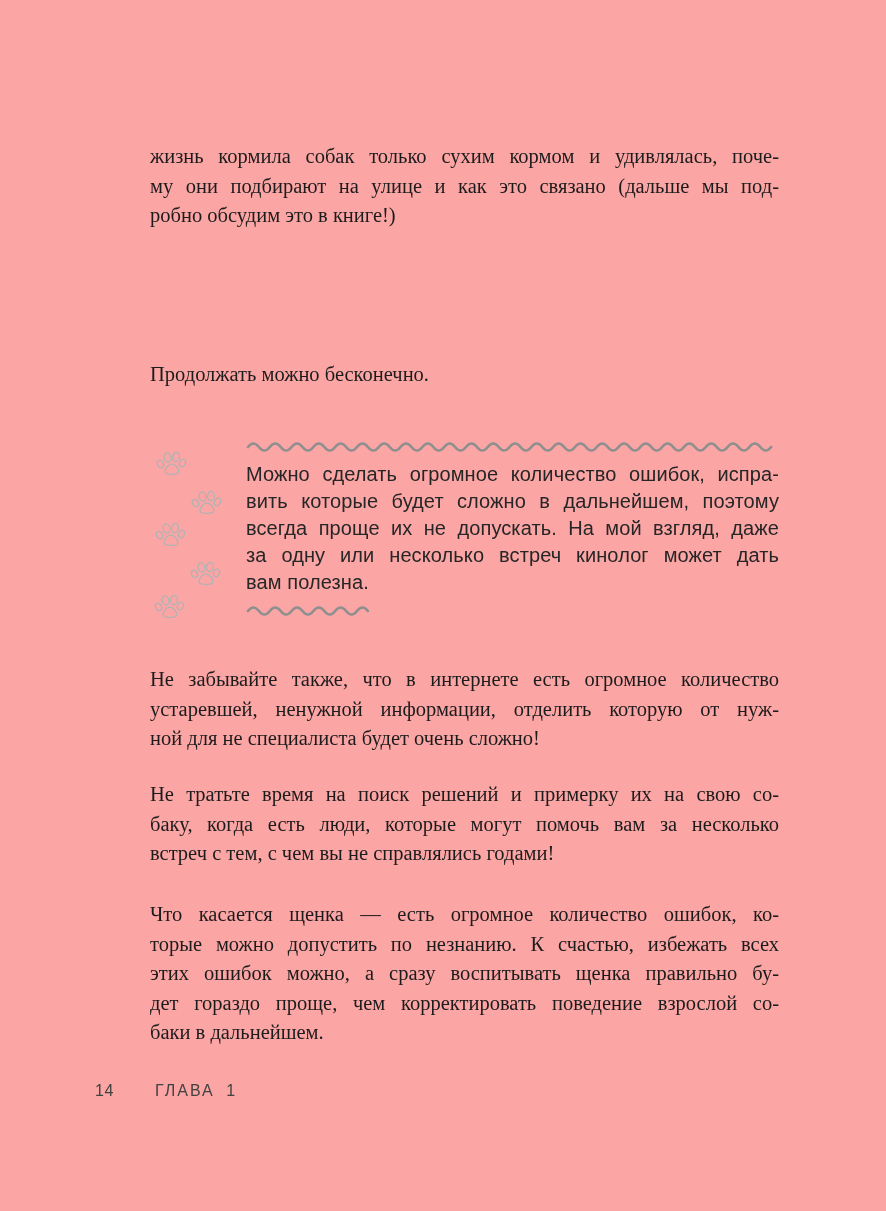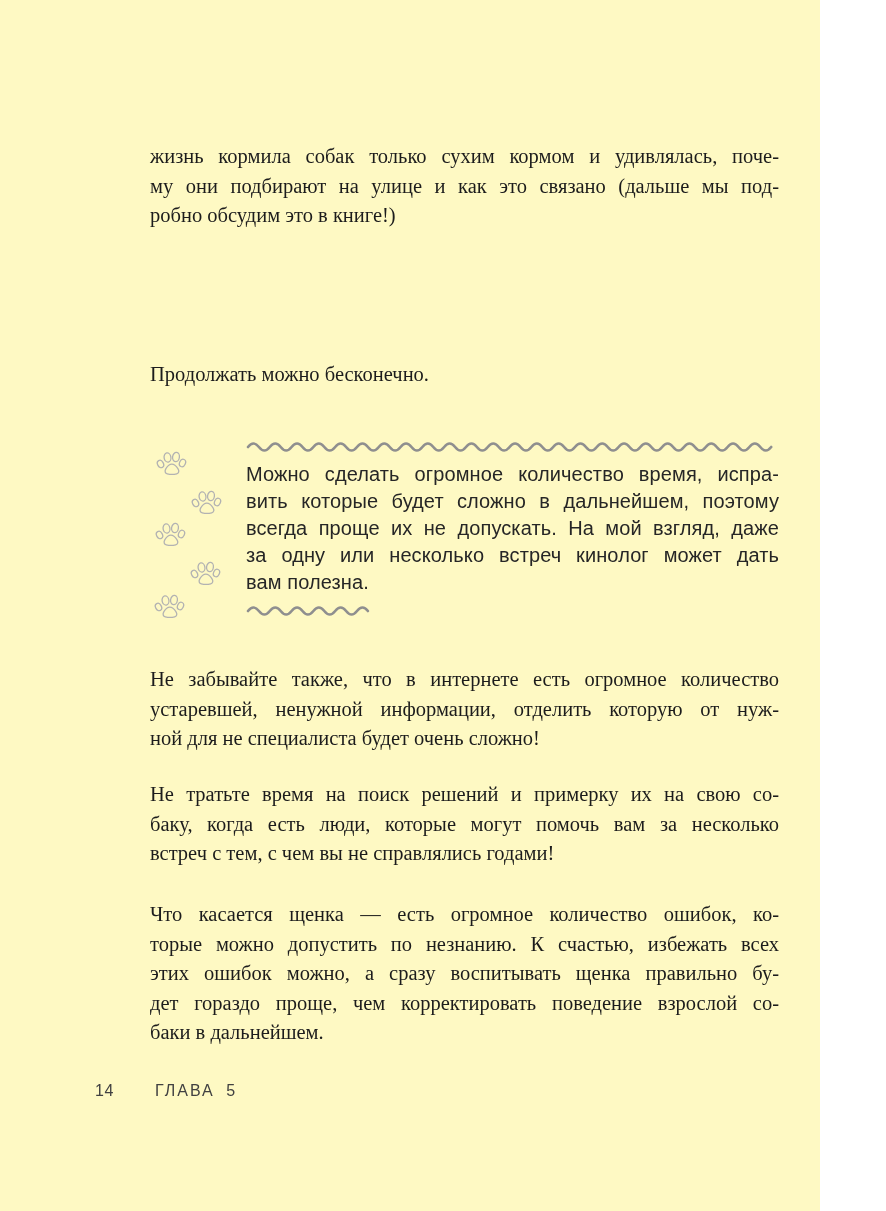--- a/index.html
+++ b/index.html
@@ -2,23 +2,23 @@
 <html lang="ru"><head>
 <meta charset="utf-8">
 <style>
   html, body {
     margin: 0;
     padding: 0;
     background: #ffffff;
   }
   .page {
     position: relative;
-    width: 820px;
+    width: 886px;
     height: 1211px;
-    background: #fef9c3;
+    background: #fca5a5;
     overflow: hidden;
     font-family: "Liberation Serif", serif;
   }
   .paragraph {
     position: absolute;
     left: 150px;
     width: 629px;
     font-family: "Liberation Serif", serif;
     font-size: 20.5px;
     line-height: 29.5px;
@@ -138,21 +138,21 @@
       <ellipse cx="27.5" cy="13" rx="2.9" ry="3.9" transform="rotate(25 27.5 13)"></ellipse>
       <path d="M16.8,14.2 C14.6,14.2 12.6,16 10.9,18.7 C9.4,21.1 10.1,23.4 12.3,23.9 C15.3,24.6 18.7,24.6 21.7,23.9 C23.9,23.4 24.5,21 22.9,18.6 C21.2,16 19,14.2 16.8,14.2 Z"></path>
     </svg>
   </div>
 
   <section class="callout">
     <svg class="callout-wave top" width="534" height="12" viewBox="0 0 534 12">
       <path fill="none" stroke="#8f8f8f" stroke-width="2.6" stroke-linecap="round" d="M2,7 q5.45,-7 10.9,0 t10.9,0 t10.9,0 t10.9,0 t10.9,0 t10.9,0 t10.9,0 t10.9,0 t10.9,0 t10.9,0 t10.9,0 t10.9,0 t10.9,0 t10.9,0 t10.9,0 t10.9,0 t10.9,0 t10.9,0 t10.9,0 t10.9,0 t10.9,0 t10.9,0 t10.9,0 t10.9,0 t10.9,0 t10.9,0 t10.9,0 t10.9,0 t10.9,0 t10.9,0 t10.9,0 t10.9,0 t10.9,0 t10.9,0 t10.9,0 t10.9,0 t10.9,0 t10.9,0 t10.9,0 t10.9,0 t10.9,0 t10.9,0 t10.9,0 t10.9,0 t10.9,0 t10.9,0 t10.9,0 t10.9,0"></path>
     </svg>
     <div class="callout-text">
-        <div class="line">Можно сделать огромное количество время, испра-</div>
+        <div class="line">Можно сделать огромное количество ошибок, испра-</div>
         <div class="line">вить которые будет сложно в дальнейшем, поэтому</div>
         <div class="line">всегда проще их не допускать. На мой взгляд, даже</div>
         <div class="line">за одну или несколько встреч кинолог может дать</div>
         <div class="line last">вам полезна.</div>
       </div>
     <svg class="callout-wave bottom" width="134" height="12" viewBox="0 0 134 12">
       <path fill="none" stroke="#8f8f8f" stroke-width="2.6" stroke-linecap="round" d="M2,7 q5.45,-7 10.9,0 t10.9,0 t10.9,0 t10.9,0 t10.9,0 t10.9,0 t10.9,0 t10.9,0 t10.9,0 t10.9,0 t10.9,0"></path>
     </svg>
   </section>
 
@@ -169,16 +169,16 @@
   <div class="paragraph" style="top:900px">
       <div class="line">Что касается щенка — есть огромное количество ошибок, ко-</div>
       <div class="line">торые можно допустить по незнанию. К счастью, избежать всех</div>
       <div class="line">этих ошибок можно, а сразу воспитывать щенка правильно бу-</div>
       <div class="line">дет гораздо проще, чем корректировать поведение взрослой со-</div>
       <div class="line last">баки в дальнейшем.</div>
     </div>
 
   <footer class="footer">
     <span class="page-number">14</span>
-    <span class="chapter-label">ГЛАВА 5</span>
+    <span class="chapter-label">ГЛАВА 1</span>
   </footer>
 
 </div>
 
 </body></html>

